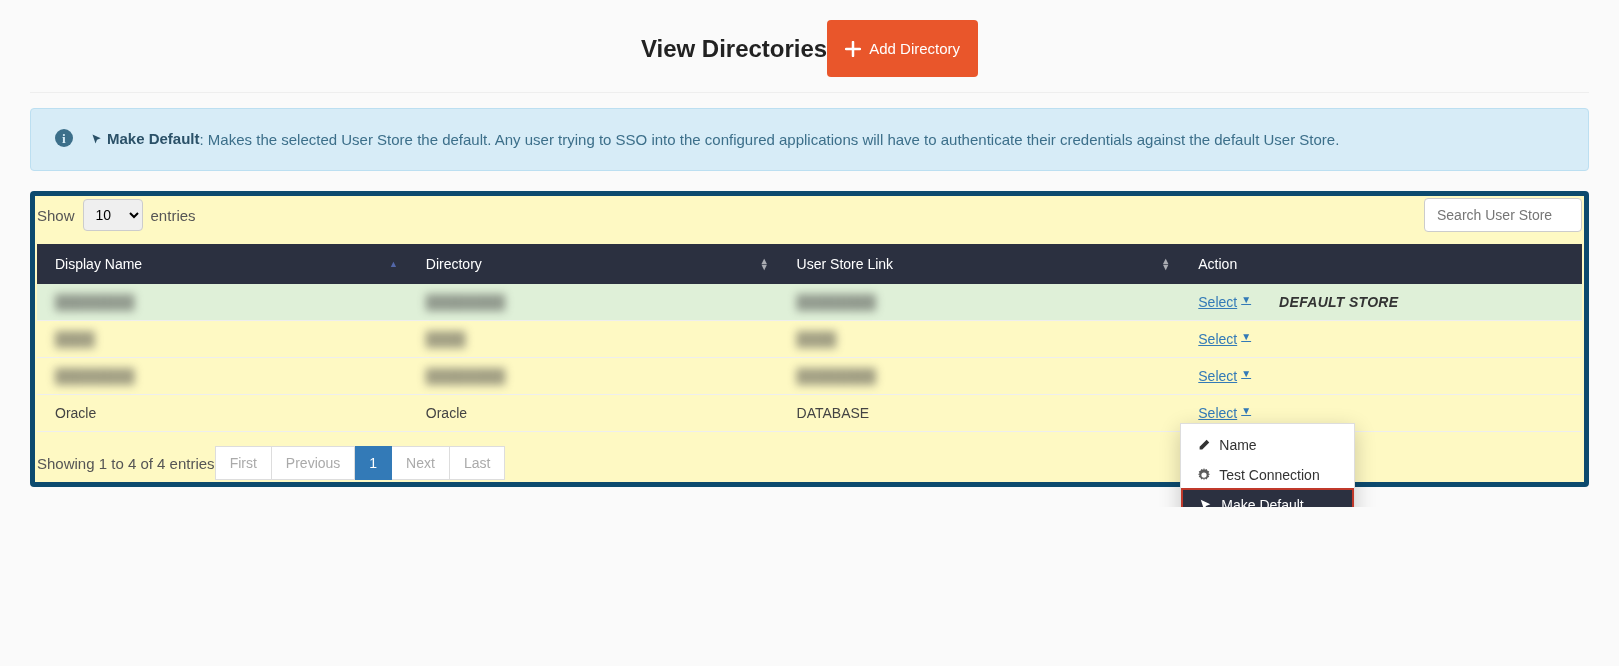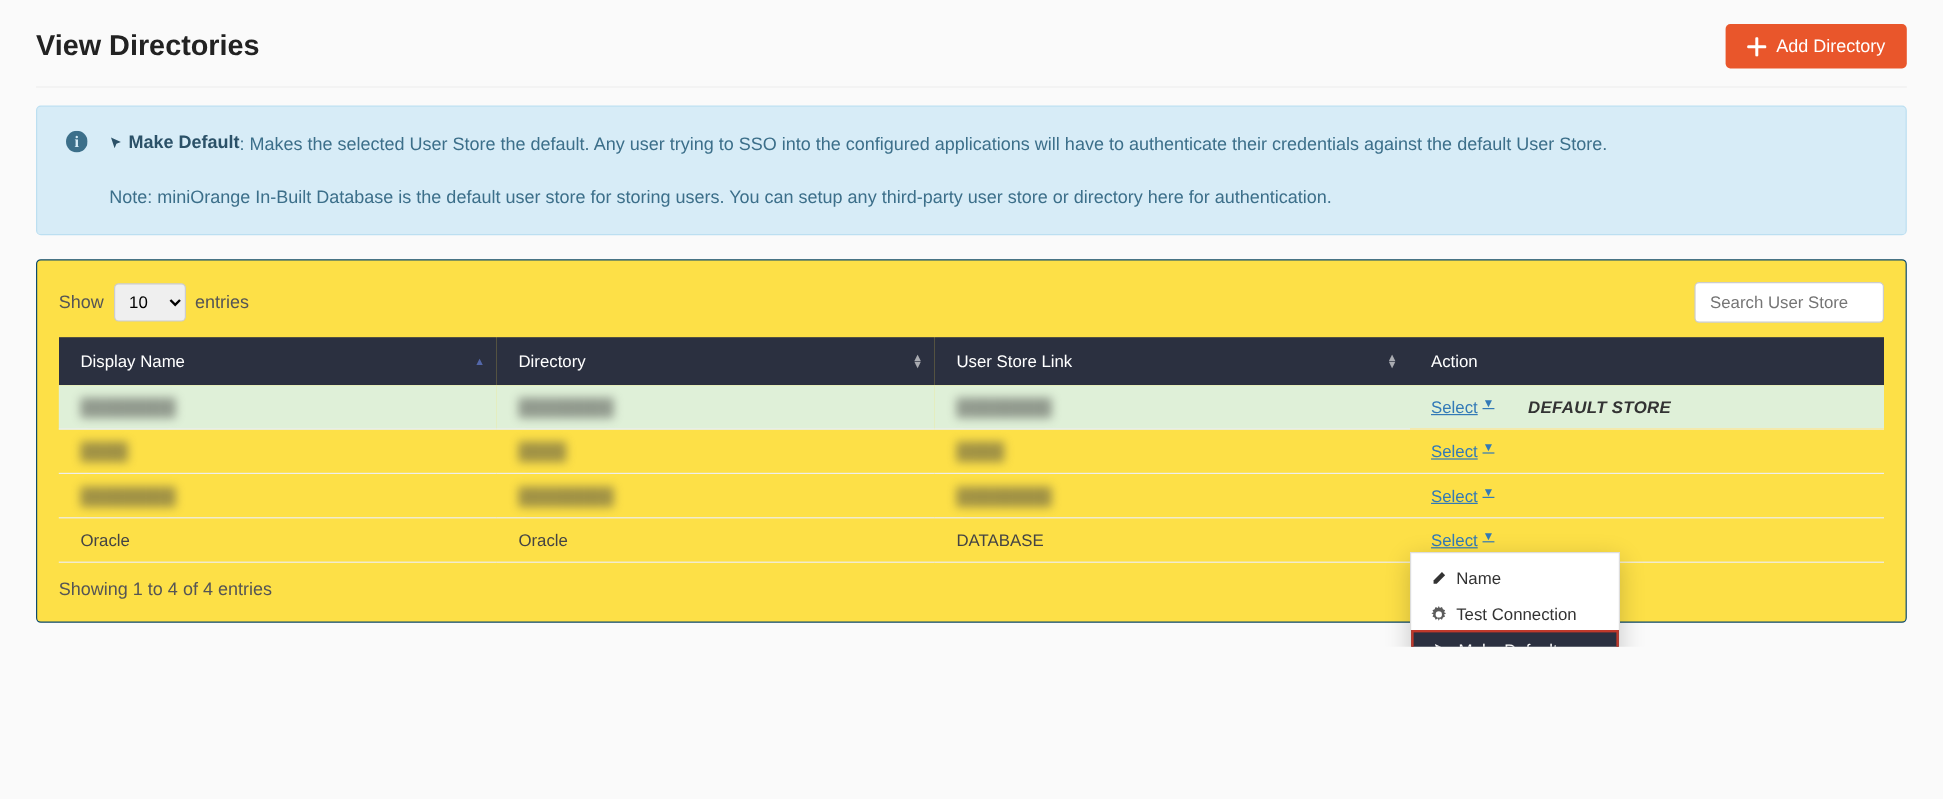--- a/index.html
+++ b/index.html
@@ -1,27 +1,27 @@
 <!DOCTYPE html>
 <html><head>
 <meta charset="utf-8">
 <style>
   * { box-sizing: border-box; margin: 0; padding: 0; }
   body { font-family: -apple-system, BlinkMacSystemFont, "Segoe UI", Arial, sans-serif; background: #fafafa; color: #333; font-size: 14px; }
   .page { padding: 20px 30px; }
-  .header { display: flex; justify-content: space-between; align-items: center; padding-bottom: 15px; border-bottom: 1px solid #eee; margin-bottom: 15px; }
+  .header { display: flex; justify-content: center; align-items: center; padding-bottom: 15px; border-bottom: 1px solid #eee; margin-bottom: 15px; }
   .page-title { font-size: 24px; font-weight: 700; color: #222; }
-  .btn-primary { background: #e9562b; color: #fff; border: none; border-radius: 4px; padding: 10px 18px; font-size: 15px; font-weight: 500; cursor: pointer; display: inline-flex; align-items: center; gap: 8px; }
+  .btn-primary { background: #e9562b; color: #fff; border: none; border-radius: 4px; padding: 20px 18px; font-size: 15px; font-weight: 500; cursor: pointer; display: inline-flex; align-items: center; gap: 8px; }
   .btn-primary svg { width: 16px; height: 16px; }
   .info-box { background: #d7ecf7; border: 1px solid #bcdff1; border-radius: 4px; padding: 18px 24px; margin-bottom: 20px; display: flex; gap: 18px; color: #3c6f8a; line-height: 1.6; font-size: 15px; }
   .info-box .info-icon { color: #3c6f8a; flex-shrink: 0; margin-top: 2px; }
   .info-box .info-text strong { color: #2b5168; }
   .info-box .info-text .make-default-label { display: inline-flex; align-items: center; gap: 4px; }
   .info-box .info-text .note { margin-top: 20px; display: block; }
-  .panel { background: #fde047; border: 1px solid #0c4a6e; border-radius: 4px; padding: 18px; }
+  .panel { background: #fef9c3; border: 5px solid #0c4a6e; border-radius: 4px; padding: 2px; }
   .table-controls { display: flex; justify-content: space-between; align-items: center; margin-bottom: 12px; }
   .show-entries { display: flex; align-items: center; gap: 8px; color: #555; font-size: 15px; }
   .show-entries select { padding: 6px 8px; border: 1px solid #ccc; border-radius: 4px; font-size: 14px; min-width: 60px; }
   .search-input { padding: 8px 12px; border: 1px solid #ccc; border-radius: 4px; font-size: 14px; width: 158px; }
   table { width: 100%; border-collapse: collapse; }
   thead { background: #2b3040; color: #fff; }
   thead th { text-align: left; padding: 12px 18px; font-weight: 500; font-size: 14px; position: relative; }
   .sort-icons { position: absolute; right: 10px; top: 50%; transform: translateY(-50%); display: flex; flex-direction: column; line-height: 6px; font-size: 9px; opacity: 0.6; }
   .sort-asc { color: #6f8cf0; opacity: 1; }
   tbody tr { border-bottom: 1px solid #eee; }
@@ -64,21 +64,20 @@
         <circle cx="8" cy="8" r="8"></circle>
         <text x="8" y="12" text-anchor="middle" fill="#d7ecf7" font-size="12" font-weight="bold" font-family="serif">i</text>
       </svg>
     <div class="info-text">
       <span class="make-default-label">
         <svg width="12" height="12" viewBox="0 0 16 16" fill="#2b5168">
             <path d="M2 2l4 12 2-5 5-2z"></path>
           </svg>
         <strong>Make Default</strong>
       </span><span>: Makes the selected User Store the default. Any user trying to SSO into the configured applications will have to authenticate their credentials against the default User Store.</span>
-      <span class="note">Note: miniOrange In-Built Database is the default user store for storing users. You can setup any third-party user store or directory here for authentication.</span>
     </div>
   </div>
 
   <div class="panel">
     <div class="table-controls">
       <div class="show-entries">
         <span>Show</span>
         <select>
           <option>10</option>
         </select>
@@ -170,15 +169,22 @@
                   </svg>
           <span>Delete</span>
         </div>
       </div></td>
           </tr>
         </tbody>
     </table>
 
     <div class="table-footer">
       <div class="footer-info">Showing 1 to 4 of 4 entries</div>
+      <div class="pagination">
+        <button class="page-btn disabled">First</button>
+        <button class="page-btn disabled">Previous</button>
+        <button class="page-btn active">1</button>
+        <button class="page-btn disabled">Next</button>
+        <button class="page-btn disabled">Last</button>
+      </div>
     </div>
   </div>
 </div>
 
 </body></html>

